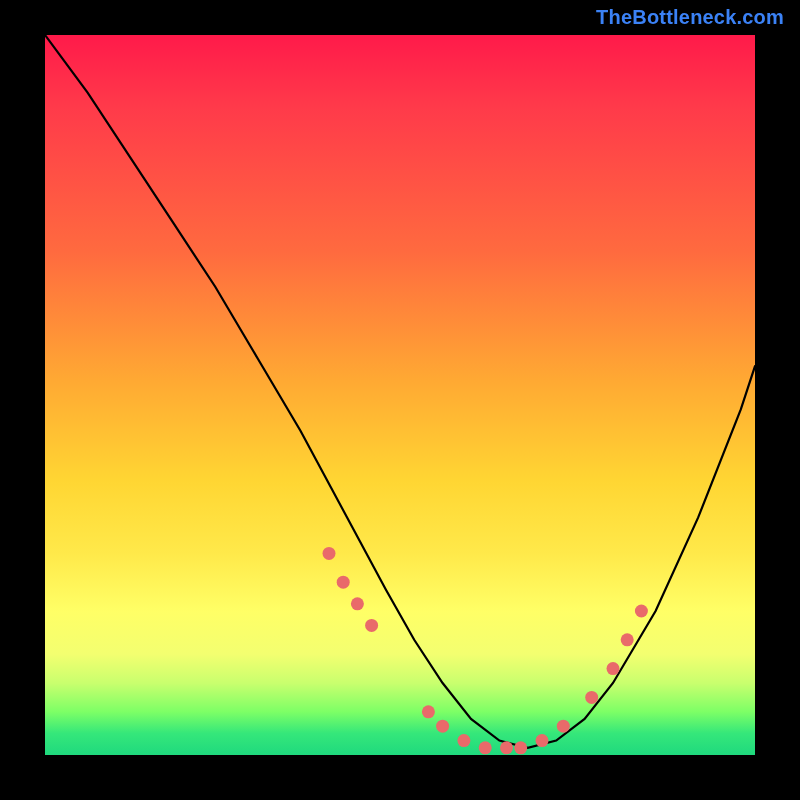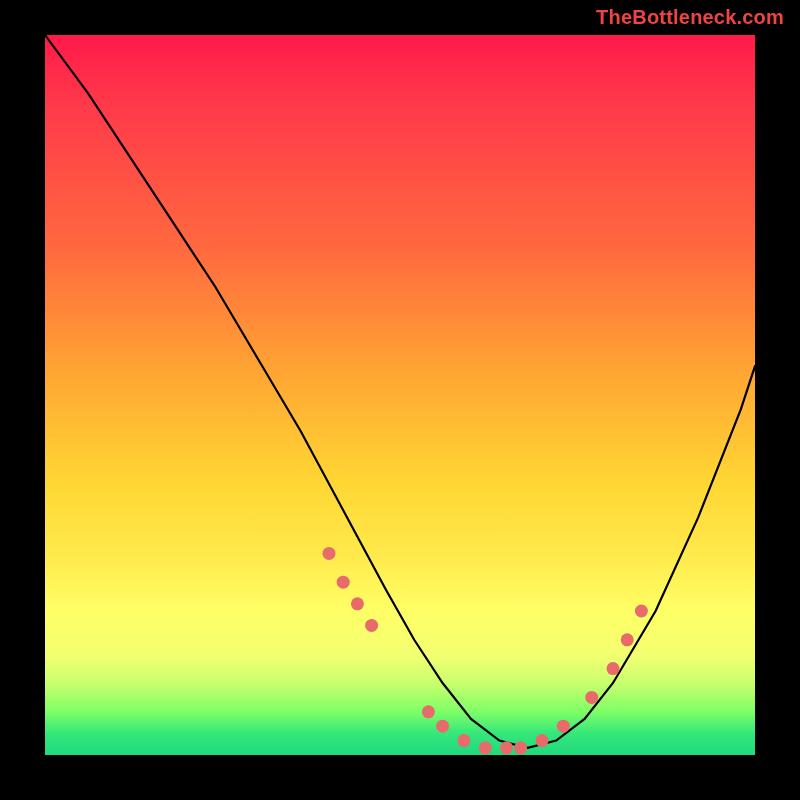--- a/index.html
+++ b/index.html
@@ -39,21 +39,21 @@
       #35e77a 97%,
       #1fd97e 100%
     );
   }
   .watermark {
     position: absolute;
     top: 6px;
     right: 16px;
     font-size: 20px;
     font-weight: 600;
-    color: #ef4444;
+    color: #3b82f6;
     letter-spacing: 0.2px;
   }
   svg.curve {
     position: absolute;
     left: 0;
     top: 0;
     width: 710px;
     height: 720px;
   }
   .curve-path {

